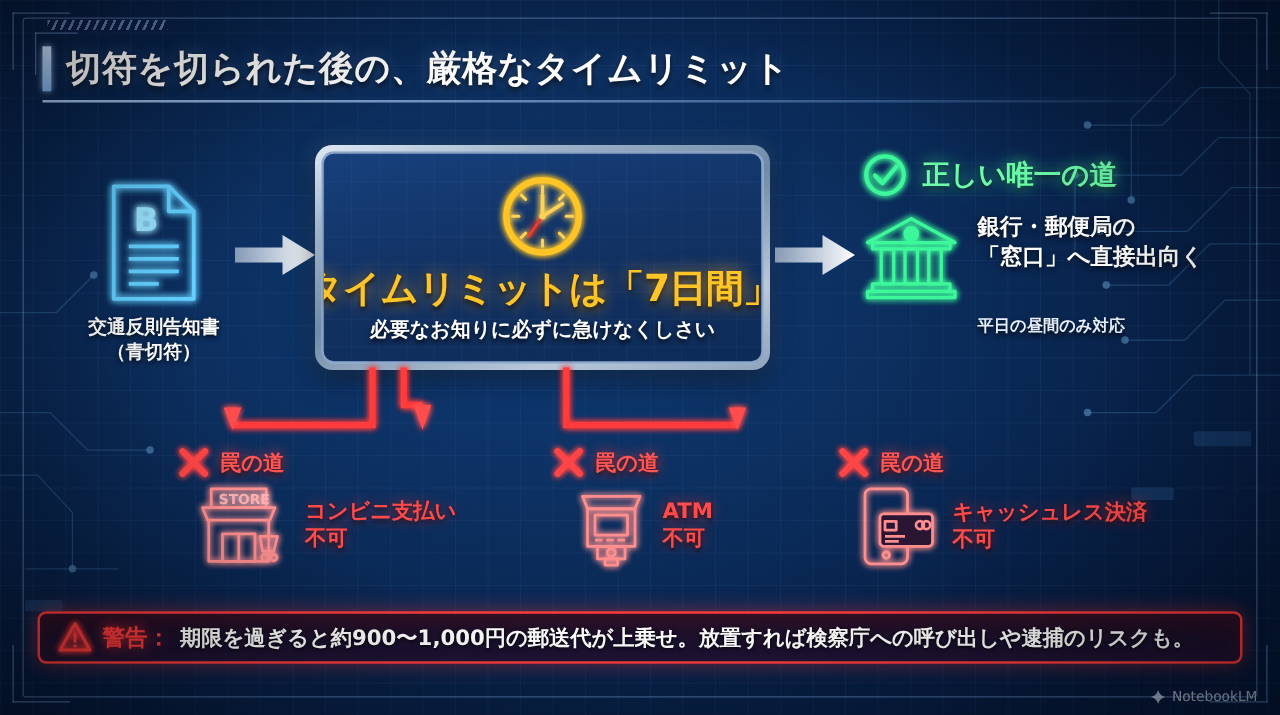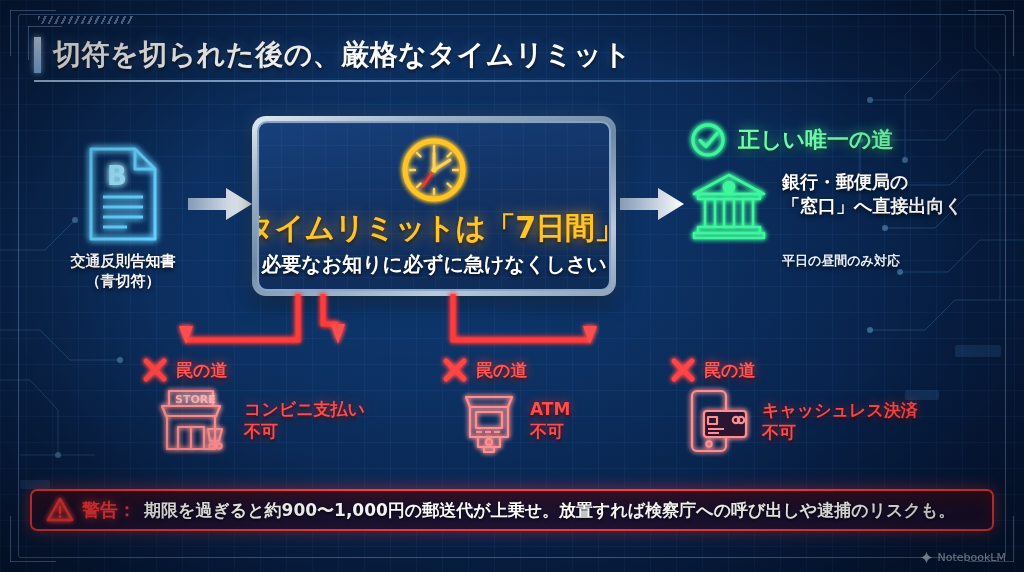--- a/index.html
+++ b/index.html
@@ -92,21 +92,21 @@
       linear-gradient(rgba(120,180,255,.05) 1px, transparent 1px),
       linear-gradient(90deg, rgba(120,180,255,.05) 1px, transparent 1px);
     background-size: 22px 22px; pointer-events:none;
   }
   #card-headline {
     color: #ffc425; font-size: 30px; font-weight: bold; letter-spacing: -.5px;
     text-shadow: 0 0 14px rgba(255,170,30,.75), 0 2px 4px rgba(0,0,0,.85);
     white-space: nowrap; z-index: 2;
   }
   #card-sub {
-    color: #ffffff; font-size: 20px; font-weight: bold; white-space: nowrap; z-index: 2;
+    color: #ffffff; font-size: 16px; font-weight: bold; white-space: nowrap; z-index: 2;
     text-shadow: 0 2px 4px rgba(0,0,0,.85);
   }
 
   
   #correct { position: absolute; left: 688px; top: 120px; width: 310px; }
   #correct-head { display: flex; align-items: center; gap: 10px; }
   #correct-head-text {
     color: #6dfbaa; font-size: 22px; font-weight: bold; white-space: nowrap;
     text-shadow: 0 0 12px rgba(70,250,160,.8), 0 2px 4px rgba(0,0,0,.8);
   }

